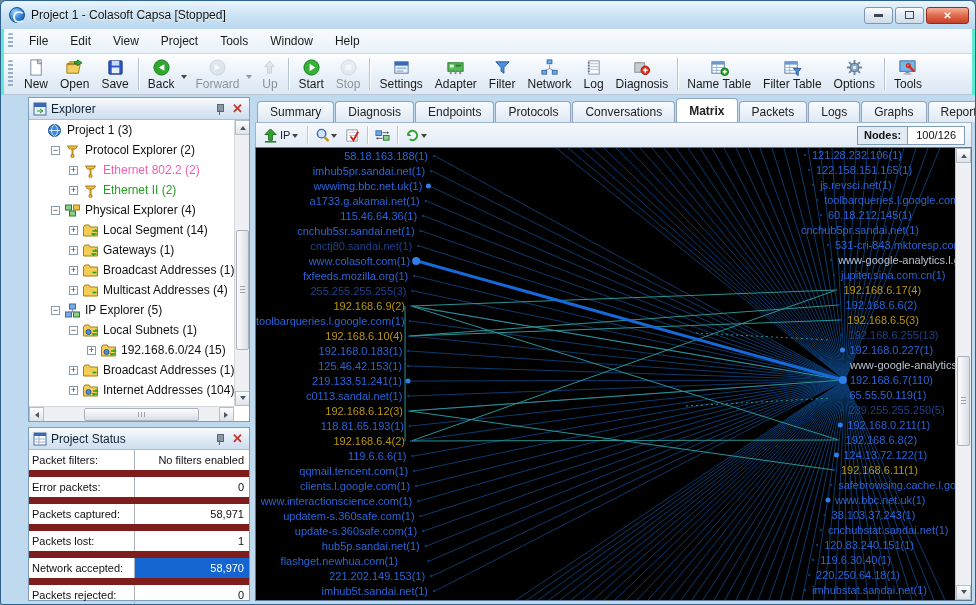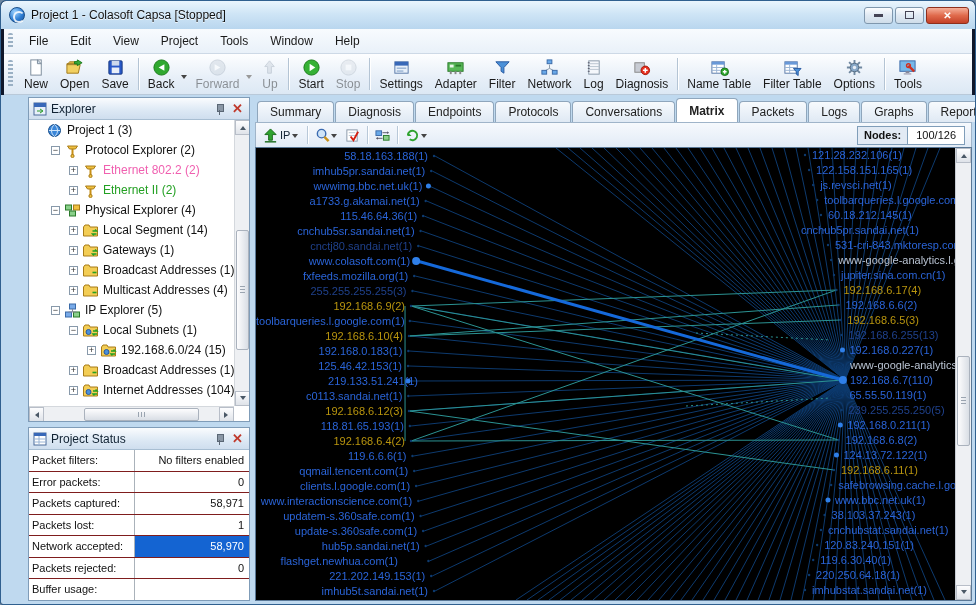--- a/index.html
+++ b/index.html
@@ -1,18 +1,18 @@
 <!DOCTYPE html>
 <html><head>
 <meta charset="utf-8">
 <style>
   * { margin:0; padding:0; box-sizing:border-box; }
   html,body { background:#6b86a0; font-family:"Liberation Sans", sans-serif; }
   .window{ width:976px; height:605px; border:1px solid #30608f; border-radius:6px 6px 3px 3px;
-    background:#0f172a; display:flex; flex-direction:column; overflow:hidden; position:relative; }
+    background:#5eead4; display:flex; flex-direction:column; overflow:hidden; position:relative; }
   
   .titlebar{ height:28px; display:flex; align-items:center; padding:0 6px 0 8px;
     background:linear-gradient(#eaf5fd,#cfe5f6 45%,#b9d6ee); border-radius:5px 5px 0 0; flex:0 0 auto;}
   .app-icon{ width:16px; height:16px; border-radius:50%;
     background:radial-gradient(circle at 35% 30%, #9fd4ff, #2f7fd4 55%, #1a4f96); border:1px solid #1a4f8a;
     position:relative; flex:0 0 auto;}
   .app-icon::after{content:""; position:absolute; left:3px; top:3px; width:8px; height:8px;
     border:2px solid rgba(255,255,255,.85); border-right-color:transparent; border-radius:50%;}
   .titlebar .title{ margin-left:6px; font-size:12px; color:#111; text-shadow:0 1px 0 rgba(255,255,255,.8);}
   .winbtns{ margin-left:auto; display:flex; gap:2px; }
@@ -69,21 +69,21 @@
   .arr.right{ border-left:4px solid #4a5866; margin-right:-2px;}
   .sb-thumb-v{ position:absolute; left:1px; width:13px; background:linear-gradient(90deg,#fdfdfe,#d9dee5); border:1px solid #aab2bd; border-radius:2px;}
   .sb-thumb-h{ position:absolute; top:1px; height:13px; background:linear-gradient(#fdfdfe,#d9dee5); border:1px solid #aab2bd; border-radius:2px;}
   .grip-v{ position:absolute; left:3px; right:3px; top:50%; height:7px; margin-top:-4px;
     background:repeating-linear-gradient(#9aa4b0 0 1px, transparent 1px 3px);}
   .grip-h{ position:absolute; top:3px; bottom:3px; left:50%; width:7px; margin-left:-4px;
     background:repeating-linear-gradient(90deg,#9aa4b0 0 1px, transparent 1px 3px);}
   
   .status{ flex:1; }
   .stbl{ flex:1; display:flex; flex-direction:column; }
-  .srow{ flex:1; display:flex; border-bottom:1px solid #7f1d1d; align-items:stretch; min-height:0;}
+  .srow{ flex:1; display:flex; border-bottom:7px solid #7f1d1d; align-items:stretch; min-height:0;}
   .srow:last-child{ border-bottom:none; }
   .slbl{ width:106px; font-size:11px; color:#111; padding:4px 3px; border-right:1px solid #aab2ba; flex:0 0 auto;}
   .sval{ flex:1; font-size:11px; color:#111; text-align:right; padding:4px 5px; white-space:nowrap; overflow:hidden;}
   .sval.bar-blue{ background:#1464d2; color:#fff; }
   .sval.bar-red{ background:#fe2b06; color:#fff; }
   
   .right-col{ flex:1; display:flex; flex-direction:column; min-width:0; min-height:0;}
   .tabrow{ height:25px; display:flex; align-items:flex-end; background:transparent; padding-left:2px; flex:0 0 auto;}
   .tab{ height:21px; padding:0 12px; font-size:12px; color:#222; display:flex; align-items:center;
     background:linear-gradient(#f7fafd,#dfe9f4); border:1px solid #8fa6bc; border-bottom:none;
@@ -766,21 +766,21 @@
           <div class="mlabel-node left" style="left: 0px; top: 77px; width: 158.596px; color: rgb(42, 100, 216);">cnchub5sr.sandai.net(1)</div>
           <div class="mlabel-node left" style="left: 0px; top: 92px; width: 156.265px; color: rgb(31, 65, 140);">cnctj80.sandai.net(1)</div>
           <div class="mlabel-node left" style="left: 0px; top: 107px; width: 154.12px; color: rgb(42, 100, 216);">www.colasoft.com(1)</div>
           <div class="mlabel-node left" style="left: 0px; top: 122px; width: 152.184px; color: rgb(42, 100, 216);">fxfeeds.mozilla.org(1)</div>
           <div class="mlabel-node left" style="left: 0px; top: 137px; width: 150.48px; color: rgb(31, 65, 140);">255.255.255.255(3)</div>
           <div class="mlabel-node left" style="left: 0px; top: 152px; width: 149.029px; color: rgb(185, 149, 14);">192.168.6.9(2)</div>
           <div class="mlabel-node left" style="left: 0px; top: 167px; width: 147.847px; color: rgb(42, 100, 216);">toolbarqueries.l.google.com(1)</div>
           <div class="mlabel-node left" style="left: 0px; top: 182px; width: 146.948px; color: rgb(185, 149, 14);">192.168.6.10(4)</div>
           <div class="mlabel-node left" style="left: 0px; top: 197px; width: 146.343px; color: rgb(42, 100, 216);">192.168.0.183(1)</div>
           <div class="mlabel-node left" style="left: 0px; top: 212px; width: 146.038px; color: rgb(42, 100, 216);">125.46.42.153(1)</div>
-          <div class="mlabel-node left" style="left: 16px; top: 227px; width: 146.038px; color: rgb(42, 100, 216);">219.133.51.241(1)</div>
+          <div class="mlabel-node left" style="left: 0px; top: 227px; width: 146.038px; color: rgb(42, 100, 216);">219.133.51.241(1)</div>
           <div class="mlabel-node left" style="left: 0px; top: 242px; width: 146.343px; color: rgb(42, 100, 216);">c0113.sandai.net(1)</div>
           <div class="mlabel-node left" style="left: 0px; top: 257px; width: 146.948px; color: rgb(185, 149, 14);">192.168.6.12(3)</div>
           <div class="mlabel-node left" style="left: 0px; top: 272px; width: 147.847px; color: rgb(42, 100, 216);">118.81.65.193(1)</div>
           <div class="mlabel-node left" style="left: 0px; top: 287px; width: 149.029px; color: rgb(185, 149, 14);">192.168.6.4(2)</div>
           <div class="mlabel-node left" style="left: 0px; top: 302px; width: 150.48px; color: rgb(42, 100, 216);">119.6.6.6(1)</div>
           <div class="mlabel-node left" style="left: 0px; top: 317px; width: 152.184px; color: rgb(42, 100, 216);">qqmail.tencent.com(1)</div>
           <div class="mlabel-node left" style="left: 0px; top: 332px; width: 154.12px; color: rgb(42, 100, 216);">clients.l.google.com(1)</div>
           <div class="mlabel-node left" style="left: 0px; top: 347px; width: 156.265px; color: rgb(42, 100, 216);">www.interactionscience.com(1)</div>
           <div class="mlabel-node left" style="left: 0px; top: 362px; width: 158.596px; color: rgb(42, 100, 216);">updatem-s.360safe.com(1)</div>
           <div class="mlabel-node left" style="left: 0px; top: 377px; width: 161.083px; color: rgb(42, 100, 216);">update-s.360safe.com(1)</div>

